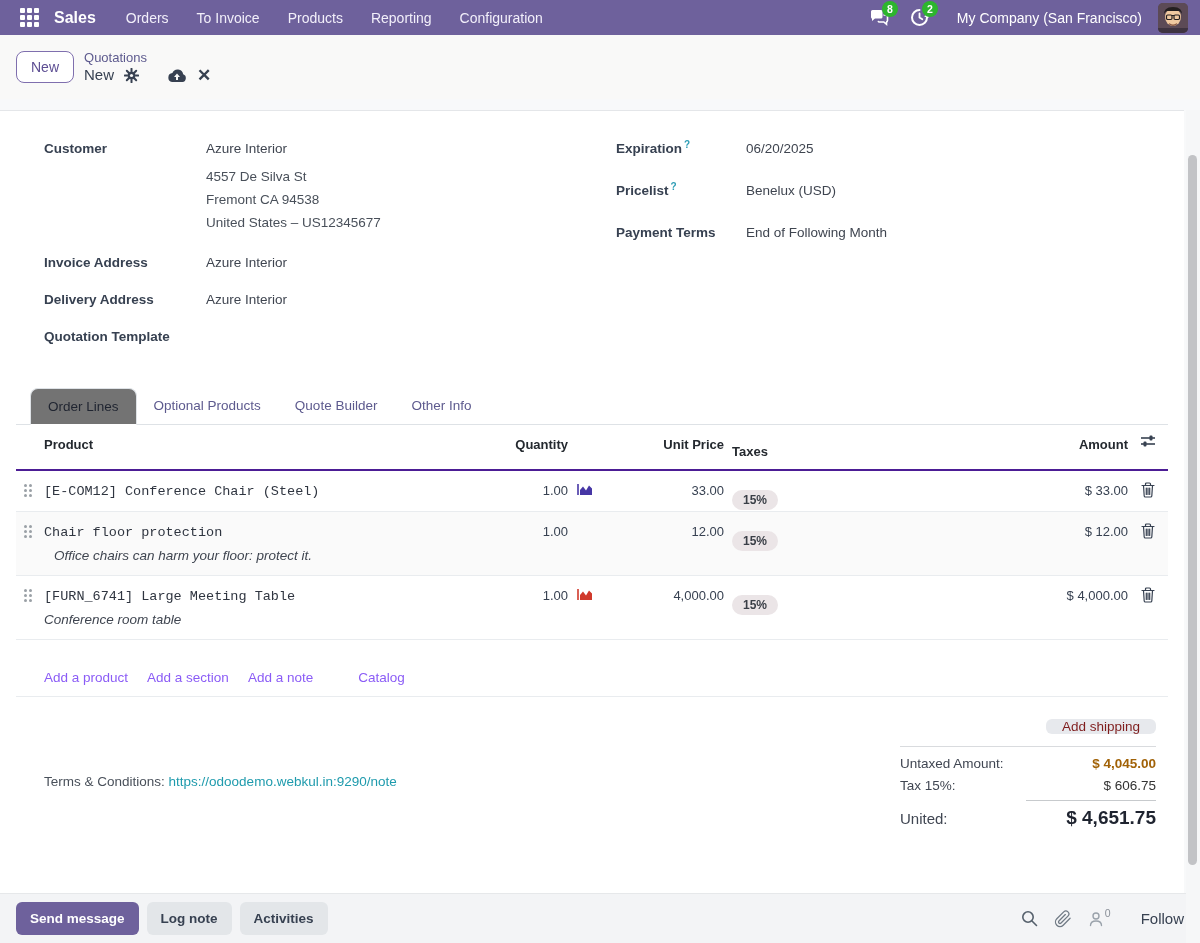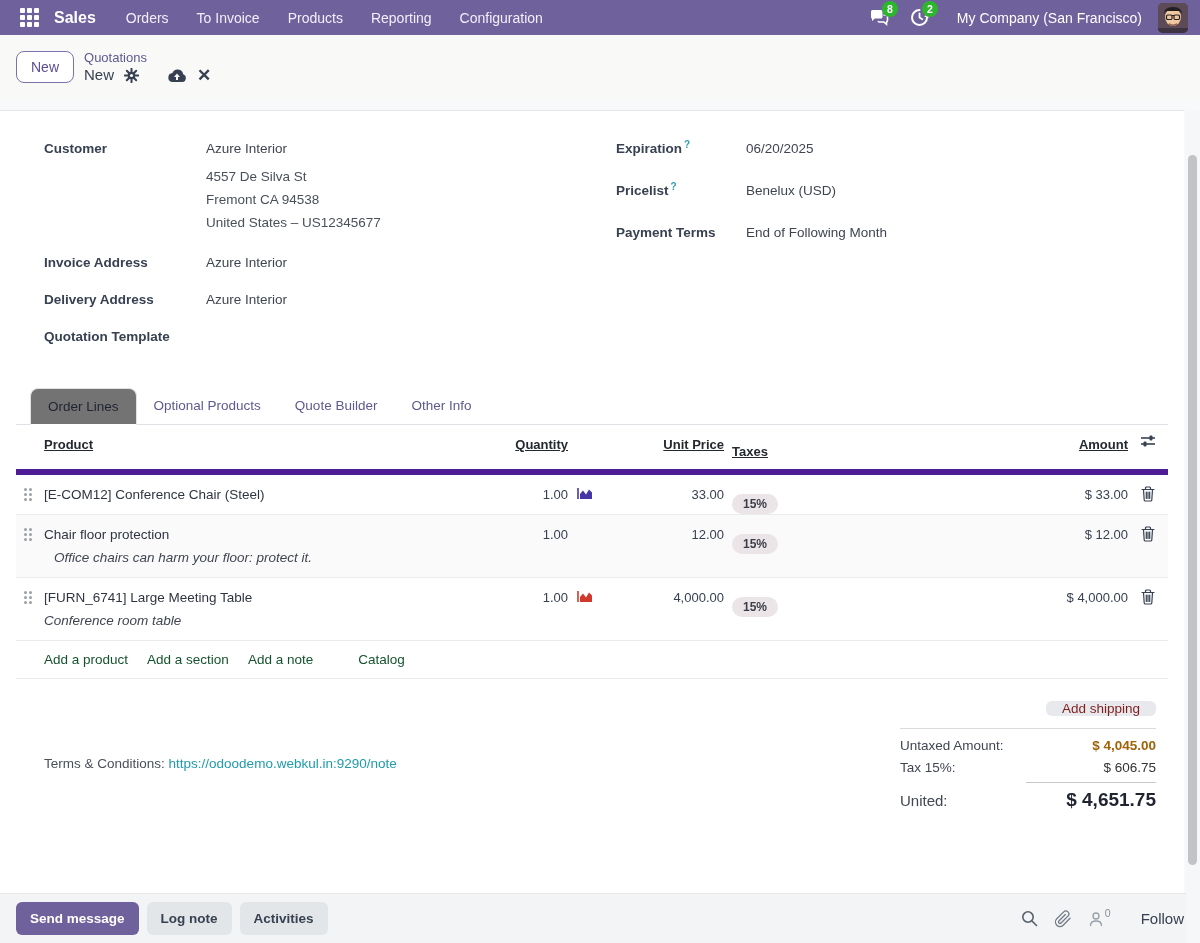--- a/index.html
+++ b/index.html
@@ -48,39 +48,39 @@
 
   
   .tabzone { margin:24px 16px 0 16px; }
   .tabs { display:flex; padding-left:14px; border-bottom:1px solid #dee2e6; }
   .tab { padding:10px 17px; font-size:13.5px; color:#5d5a8e; cursor:pointer; position:relative; top:1px; }
   .tab.active { background:#737373; border:1px solid #dee2e6; border-bottom:1px solid #fff; border-radius:8px 8px 0 0; color:#1f2430; }
 
   
   .olist { margin:0 16px; }
   .orow { display:grid; grid-template-columns:28px 424px 100px 36px 120px 170px 1fr 40px; align-items:start; border-bottom:1px solid #e9ecef; }
-  .ohead { font-weight:700; color:#24292f; border-bottom:6px solid #4c1d95;text-decoration:underline; }
+  .ohead { font-weight:700; color:#24292f; border-bottom:2px solid #4c1d95; }
   .ohead > div { padding:10px 0; }
   .cell-r { text-align:right; }
   .c-prod { padding-right:10px; }
   .orow .c-prod { padding-top:12px; padding-bottom:12px; }
   .orow .c-qty, .orow .c-price, .orow .c-amt { padding-top:12px; }
   .orow .c-tax { padding-top:19px; padding-left:8px; }
   .orow .c-handle { padding-top:13px; padding-left:8px; cursor:grab; }
   .orow .c-chart { padding-top:12px; padding-left:9px; }
   .orow .c-trash { padding-top:11px; text-align:center; cursor:pointer; }
   .row-alt { background:#fafafa; }
-  .prod-name { color:#2f3540; font-size:13.5px; }
+  .prod-name { color:#2f3540; font-size:13.5px;font-family:Liberation Mono, monospace; }
   .prod-desc { font-style:italic; color:#3f4550; margin-top:8px; padding-left:10px; font-size:13.5px; }
   .tax-pill { display:inline-block; background:#ebe5e7; color:#3a3f47; font-size:12px; font-weight:700; padding:3px 11px; border-radius:11px; }
   .handle-dots { display:grid; grid-template-columns:repeat(2,3px); grid-template-rows:repeat(3,3px); gap:2px; }
   .handle-dots i { background:#9aa0a6; border-radius:50%; }
   .cfg-ico { text-align:center; padding-top:9px !important; cursor:pointer; }
   .links-row { display:flex; align-items:center; padding:11px 0 11px 28px; border-bottom:1px solid #e9ecef; }
-  .olink { color:#14532d; font-size:13.5px; margin-right:19px; cursor:pointer; }
+  .olink { color:#8b5cf6; font-size:13.5px; margin-right:19px; cursor:pointer;margin-top:19px; }
   .olink.catalog { margin-left:26px; }
 
   
   .summary { margin:22px 28px 0 44px; display:flex; }
   .terms { margin-top:55px; font-size:13.5px; color:#49505a; }
   .terms a { color:#1f9bad; text-decoration:none; cursor:pointer; }
   .tot-wrap { margin-left:auto; width:256px; }
   .btn-shipping { display:block; margin-left:auto; background:#e7e9ed; border:none; color:#7f1d1d; font-size:13.5px; font-weight:500; padding:0 16px; border-radius:6px; cursor:pointer; }
   .totals { margin-top:12px; border-top:1px solid #d9dbde; padding-top:9px; }
   .trow { display:flex; align-items:baseline; justify-content:space-between; margin-bottom:7px; }

